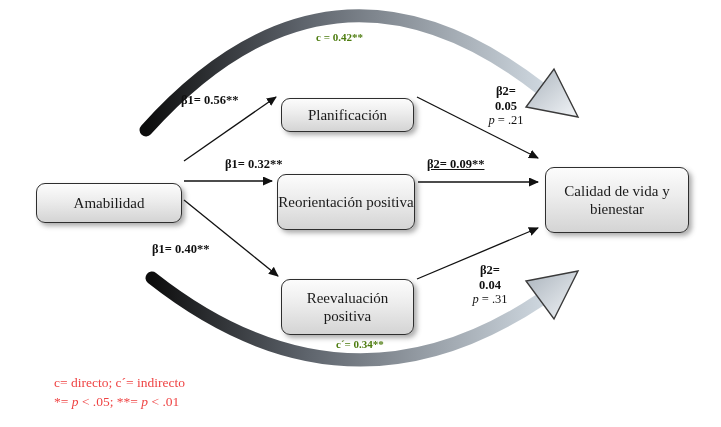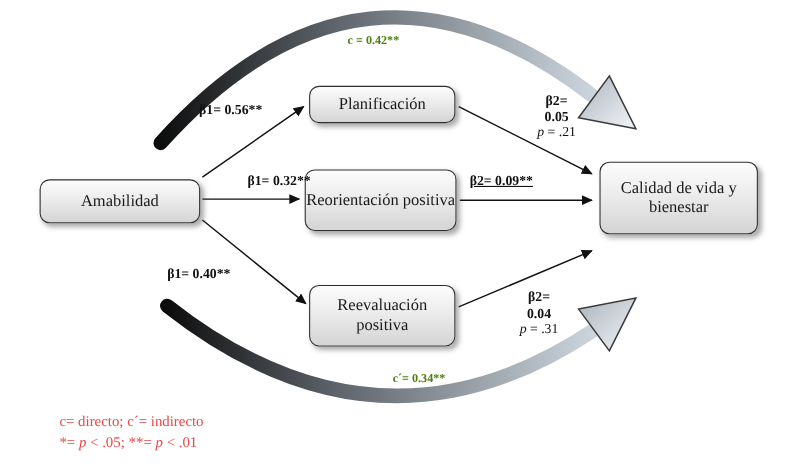--- a/index.html
+++ b/index.html
@@ -16,20 +16,21 @@
     position:absolute;z-index:2;
     box-sizing:border-box;
     border:1.6px solid #2e2e2e;
     border-radius:9px;
     background:linear-gradient(180deg,#fcfcfc 0%,#ececec 45%,#d4d4d4 100%);
     box-shadow:3px 3px 5px rgba(70,70,70,.45);
     display:flex;align-items:center;justify-content:center;
     text-align:center;
     font-size:15px;line-height:1.22;
     padding:2px 0;
+    margin-top:20px;
   }
   .plabel{
     position:absolute;z-index:3;
     font-size:12.5px;font-weight:bold;color:#111;
     white-space:nowrap;
   }
   .plabel.center{text-align:center;white-space:normal;line-height:14.5px;}
   .pline{font-weight:normal;}
   .clabel{
     position:absolute;z-index:3;
@@ -44,21 +45,21 @@
   #box-m2{left:277px;top:154px;width:138px;height:56px;}
   #box-m3{left:281px;top:259px;width:133px;height:56px;}
   #box-outcome{left:545px;top:147px;width:144px;height:66px;}
   #lbl-b1-plan{left:181px;top:93px;}
   #lbl-b1-reor{left:201px;top:157px;padding-left:24px;}
   #lbl-b1-reev{left:152px;top:242px;}
   #lbl-b2-plan{left:468px;top:84px;width:76px;}
   #lbl-b2-reor{left:427px;top:157px;text-decoration:underline;}
   #lbl-b2-reev{left:452px;top:263px;width:76px;}
   #lbl-c-direct{left:316px;top:31px;}
-  #lbl-c-indirect{left:336px;top:338px;margin-left:21px;}
+  #lbl-c-indirect{left:336px;top:338px;}
 </style>
 </head>
 <body>
 
 <div class="canvas">
 
   <svg class="layer" width="721" height="427" viewBox="0 0 721 427">
     <defs>
       <linearGradient id="curveGrad" x1="0%" y1="0%" x2="100%" y2="0%">
         <stop offset="0%" stop-color="#0d0d0d"></stop>

